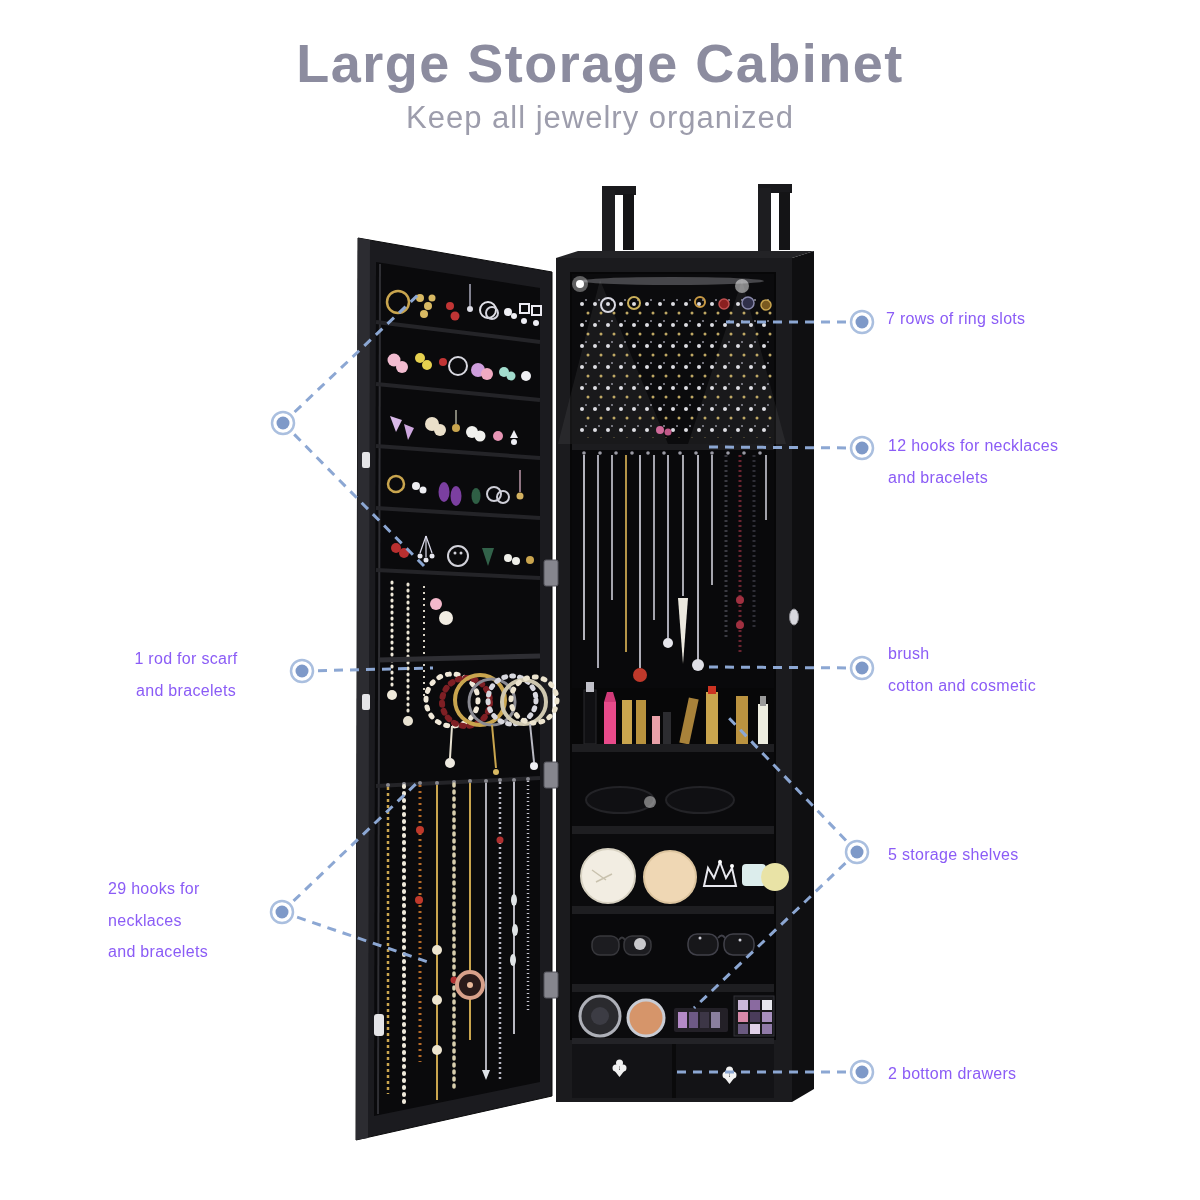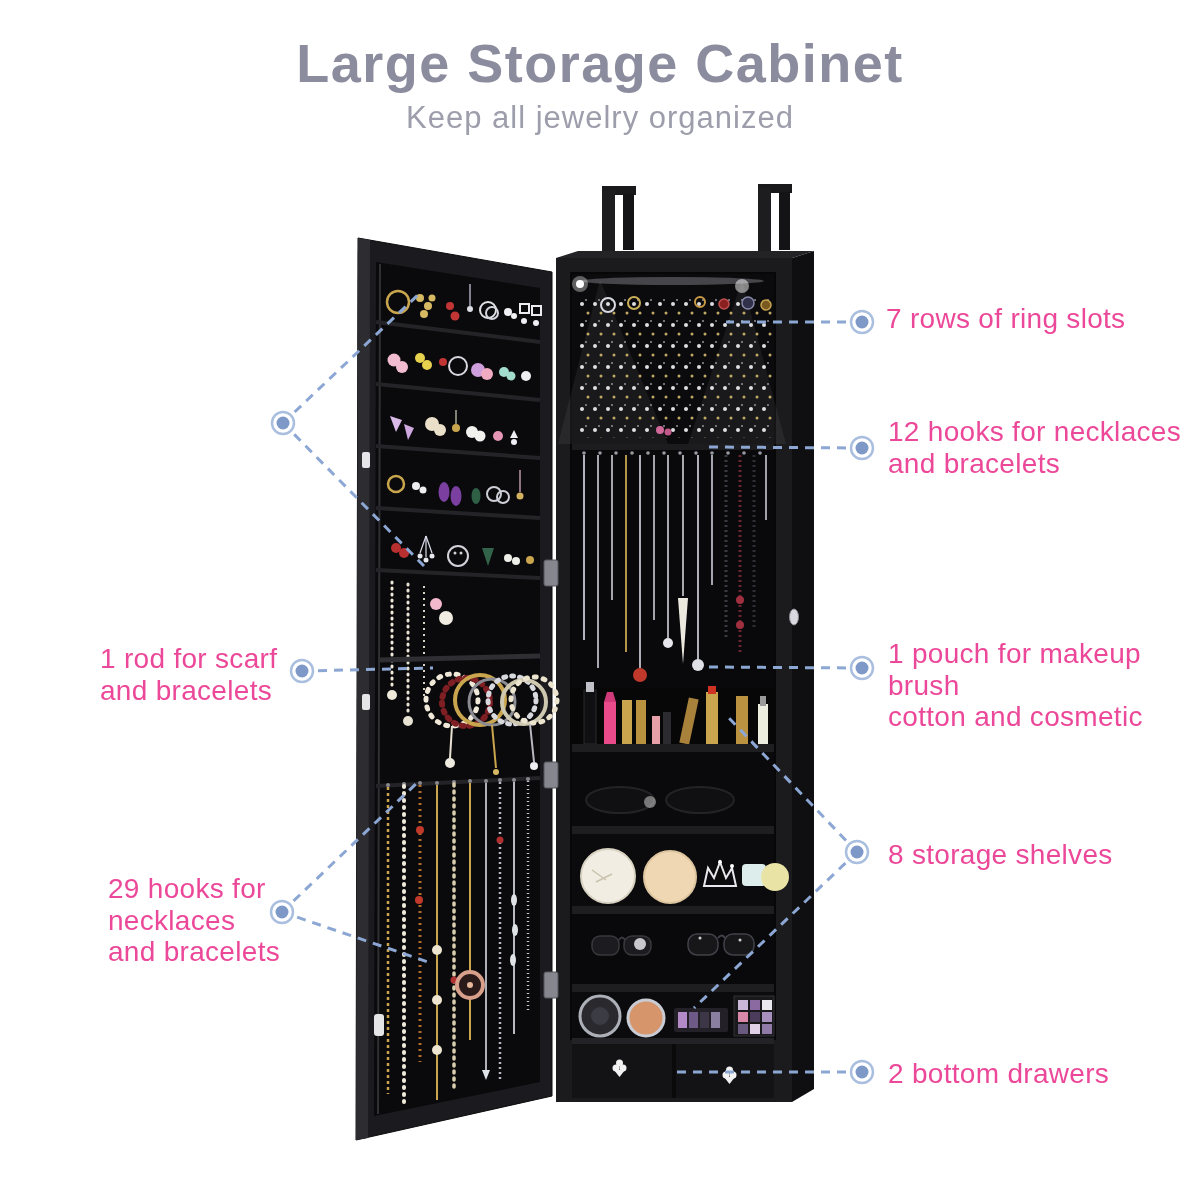--- a/index.html
+++ b/index.html
@@ -1,23 +1,23 @@
 <!DOCTYPE html>
 <html><head>
 <meta charset="utf-8">
 <style>
   html,body{margin:0;padding:0;background:#fff;font-family:"Liberation Sans",sans-serif;}
   .canvas{position:relative;width:1200px;height:1200px;background:#ffffff;overflow:hidden;}
   .scene{position:absolute;left:0;top:0;z-index:1;}
   .hdr{position:absolute;left:0;top:34px;width:100%;text-align:center;z-index:2;}
   .title{font-size:54px;font-weight:700;color:#8c8c9f;letter-spacing:1.5px;line-height:58px;}
   .subtitle{font-size:31px;font-weight:400;color:#9d9dac;letter-spacing:1px;margin-top:8px;}
-  .callout{position:absolute;z-index:2;font-size:28px;line-height:31.5px;color:#ec4899;
+  .callout{position:absolute;z-index:2;font-size:16px;line-height:31.5px;color:#8b5cf6;
            letter-spacing:.3px;white-space:nowrap;}
-  .callout.center{text-align:left;}
+  .callout.center{text-align:center;}
 </style>
 </head>
 <body>
 
 <div class="canvas">
 
   <div class="hdr">
     <div class="title">Large Storage Cabinet</div>
     <div class="subtitle">Keep all jewelry organized</div>
   </div>
@@ -415,32 +415,31 @@
   <div class="callout" style="left:108px;top:873px">
     <div>29 hooks for</div>
     <div>necklaces</div>
     <div>and bracelets</div>
   </div>
 
   <div class="callout" style="left:886px;top:303px">
     <div>7 rows of ring slots</div>
   </div>
 
-  <div class="callout" style="left:888px;top:416px">
+  <div class="callout" style="left:888px;top:430px">
     <div>12 hooks for necklaces</div>
     <div>and bracelets</div>
   </div>
 
   <div class="callout" style="left:888px;top:638px">
-    <div>1 pouch for makeup</div>
     <div>brush</div>
     <div>cotton and cosmetic</div>
   </div>
 
   <div class="callout" style="left:888px;top:839px">
-    <div>8 storage shelves</div>
+    <div>5 storage shelves</div>
   </div>
 
   <div class="callout" style="left:888px;top:1058px">
     <div>2 bottom drawers</div>
   </div>
 
 </div>
 
 </body></html>

